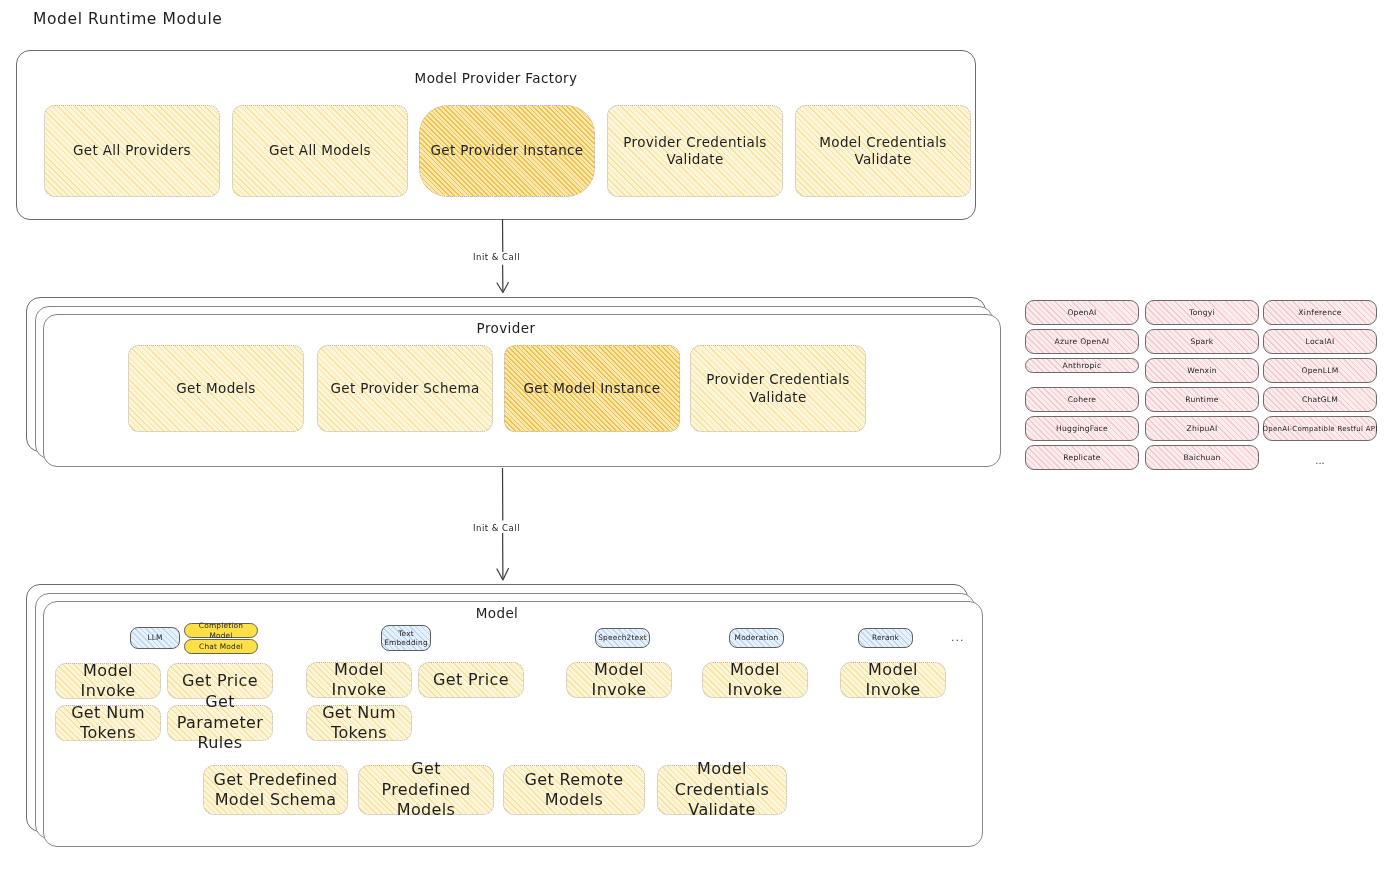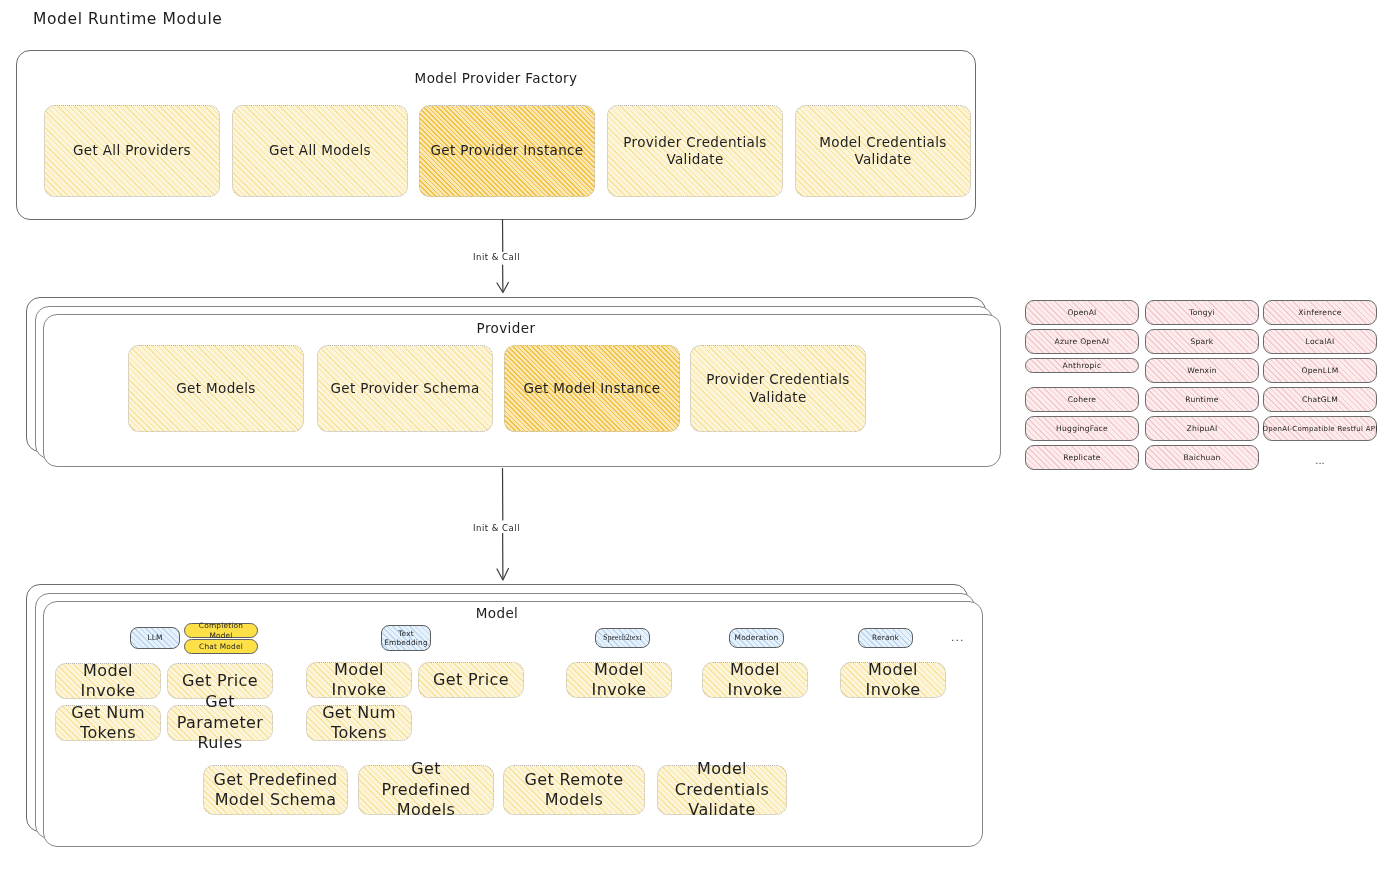--- a/index.html
+++ b/index.html
@@ -165,21 +165,21 @@
 <div id="canvas">
 
   <div class="diagram-title">Model Runtime Module</div>
 
   <div class="panel" style="left:16px; top:50px; width:960px; height:170px;">
     <div class="panel-title" style="top:19px;">Model Provider Factory</div>
   </div>
 
   <div class="chip lg" style="left:44px; top:105px; width:176px; height:92px;">Get All Providers</div>
   <div class="chip lg" style="left:232px; top:105px; width:176px; height:92px;text-align:right;">Get All Models</div>
-  <div class="chip lg strong" style="left:419px; top:105px; width:176px; height:92px;">Get Provider Instance</div>
+  <div class="chip lg strong" style="left:419px; top:105px; width:176px; height:92px;border-radius:29px;">Get Provider Instance</div>
   <div class="chip lg" style="left:607px; top:105px; width:176px; height:92px;">Provider Credentials Validate</div>
   <div class="chip lg" style="left:795px; top:105px; width:176px; height:92px;">Model Credentials Validate</div>
 
   <svg class="arrow" style="left:486px; top:219px;" width="34" height="80" viewBox="0 0 34 80">
     <path d="M16.5 0 L16.8 38 M16.6 46 L16.9 72" stroke="#3a3a3a" stroke-width="1.2" fill="none" stroke-linecap="round"></path>
     <path d="M11 64 L16.9 73.5 L22.4 63.5" stroke="#3a3a3a" stroke-width="1.2" fill="none" stroke-linecap="round" stroke-linejoin="round"></path>
   </svg>
   <div class="arrow-label" style="left:470px; top:252px;">Init &amp; Call</div>
 
   <div class="panel stack2" style="left:26px; top:297px; width:960px; height:155px; z-index:2;">
@@ -230,21 +230,21 @@
   <div class="chip" style="left:167px; top:663px; width:106px; height:36px; z-index:3;">Get Price</div>
   <div class="chip" style="left:55px; top:705px; width:106px; height:36px; z-index:3;">Get Num Tokens</div>
   <div class="chip" style="left:167px; top:705px; width:106px; height:36px; z-index:3;">Get Parameter Rules</div>
 
   <div class="badge blue" style="left:381px; top:625px; width:50px; height:26px; z-index:3;">Text Embedding</div>
 
   <div class="chip" style="left:306px; top:662px; width:106px; height:36px; z-index:3;">Model Invoke</div>
   <div class="chip" style="left:418px; top:662px; width:106px; height:36px; z-index:3;">Get Price</div>
   <div class="chip" style="left:306px; top:705px; width:106px; height:36px; z-index:3;">Get Num Tokens</div>
 
-  <div class="badge blue" style="left:595px; top:628px; width:55px; height:20px; z-index:3;font-family:Liberation Serif, serif;">Speech2text</div>
+  <div class="badge blue" style="left:595px; top:628px; width:55px; height:20px; z-index:3;">Speech2text</div>
   <div class="chip" style="left:566px; top:662px; width:106px; height:36px; z-index:3;">Model Invoke</div>
 
   <div class="badge blue" style="left:729px; top:628px; width:55px; height:20px; z-index:3;">Moderation</div>
   <div class="chip" style="left:702px; top:662px; width:106px; height:36px; z-index:3;">Model Invoke</div>
 
   <div class="badge blue" style="left:858px; top:628px; width:55px; height:20px; z-index:3;">Rerank</div>
   <div class="chip" style="left:840px; top:662px; width:106px; height:36px; z-index:3;">Model Invoke</div>
 
   <div class="dots" style="left:951px; top:631px; z-index:3;">...</div>
 

